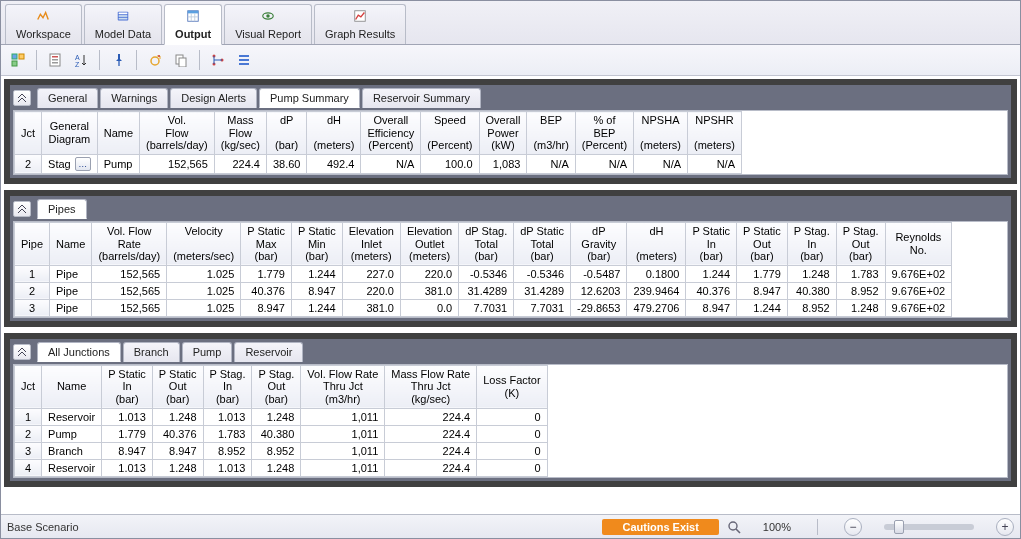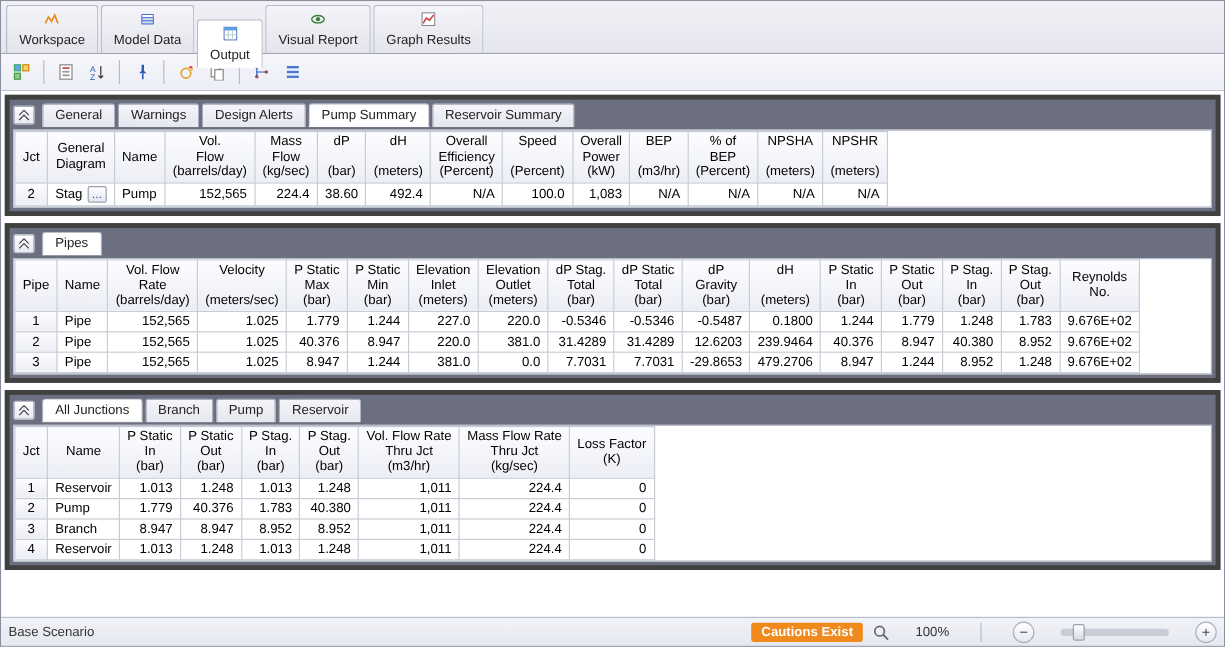--- a/index.html
+++ b/index.html
@@ -35,22 +35,22 @@
     background: linear-gradient(#f4f4fa, #e4e4ec);
     border-radius: 3px 3px 0 0;
     cursor: pointer;
     color: #222;
     flex-direction: column;
   }
   .main-tab.active {
     background: #fff;
     border-bottom: 1px solid #fff;
     position: relative;
-    top: 13px;
-    font-weight: 400;
+    top: 1px;
+    font-weight: 700;
   }
   .ico { width: 14px; height: 14px; display: inline-flex; align-items:center; justify-content:center; }
   
   .toolbar {
     display: flex;
     align-items: center;
     gap: 4px;
     padding: 4px 6px;
     background: linear-gradient(#f6f6fb, #eceef5);
     border-bottom: 1px solid #c2c5d1;
@@ -63,21 +63,21 @@
   }
   .tsep { width:1px; height:20px; background:#b8bcc8; margin:0 3px; }
   
   .content {
     flex: 1;
     overflow: auto;
     background: #fff;
     padding: 3px;
   }
   .panel {
-    border: 4px solid #404040;
+    border: 6px solid #404040;
     background: #6b6f80;
     margin-bottom: 6px;
     padding: 3px;
   }
   .panel-head {
     display: flex;
     align-items: center;
     gap: 6px;
     padding: 0 0 2px 0;
   }
@@ -165,21 +165,21 @@
     padding: 2px 6px;
     font-size: 11px;
     color: #333;
     height: 24px;
   }
   .statusbar .spacer { flex:1; }
   .cautions {
     background: #f08a1c;
     color: #fff;
     font-weight: 600;
-    padding: 2px 8px;
+    padding: 2px 20px;
     border-radius: 2px;
     margin-right: 8px;
   }
   .zoom-group { display:flex; align-items:center; gap:22px; }
   .zoom-btn {
     width:18px; height:18px;
     border:1px solid #aab0c0;
     border-radius:9px;
     background: linear-gradient(#fff,#e6e8f0);
     display:flex; align-items:center; justify-content:center;

